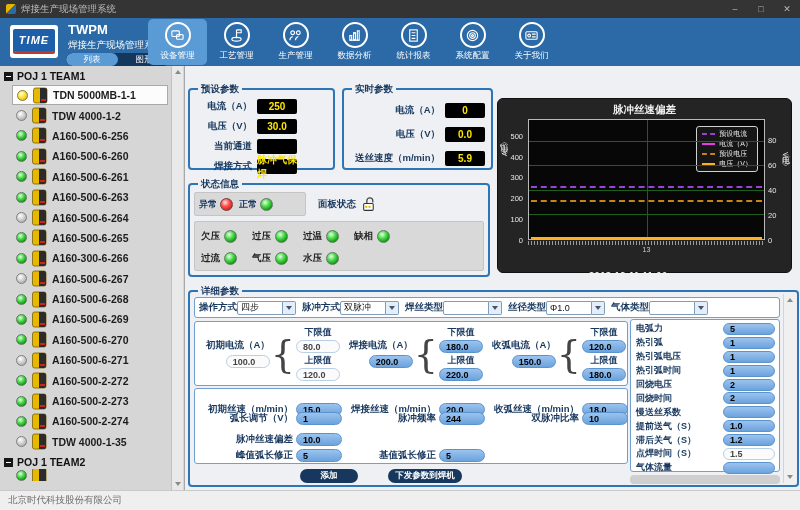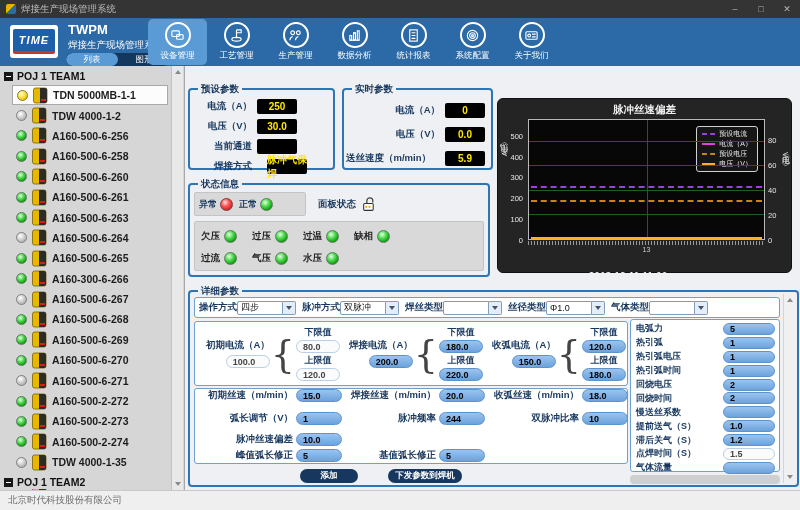--- a/index.html
+++ b/index.html
@@ -250,29 +250,20 @@
         <div class="dev-item">
           <span class="led s11 green"></span>
           <svg class="welder-ico" viewBox="0 0 15 17">
             <rect x="0.5" y="1" width="13.5" height="15" rx="2" fill="#e6b800" stroke="#7a6000" stroke-width="0.8"></rect>
             <path d="M7 1 h5 a2 2 0 0 1 2 2 v11 a2 2 0 0 1 -2 2 h-5 z" fill="#2b2b2b"></path>
             <rect x="8" y="12" width="5" height="2" fill="#cc2222"></rect>
           </svg>
           <span class="dev-label">A160-500-6-256</span>
         </div>
 
-        <div class="dev-item">
-          <span class="led s11 green"></span>
-          <svg class="welder-ico" viewBox="0 0 15 17">
-            <rect x="0.5" y="1" width="13.5" height="15" rx="2" fill="#e6b800" stroke="#7a6000" stroke-width="0.8"></rect>
-            <path d="M7 1 h5 a2 2 0 0 1 2 2 v11 a2 2 0 0 1 -2 2 h-5 z" fill="#2b2b2b"></path>
-            <rect x="8" y="12" width="5" height="2" fill="#cc2222"></rect>
-          </svg>
-          <span class="dev-label">A160-500-6-258</span>
-        </div>
 
         <div class="dev-item">
           <span class="led s11 green"></span>
           <svg class="welder-ico" viewBox="0 0 15 17">
             <rect x="0.5" y="1" width="13.5" height="15" rx="2" fill="#e6b800" stroke="#7a6000" stroke-width="0.8"></rect>
             <path d="M7 1 h5 a2 2 0 0 1 2 2 v11 a2 2 0 0 1 -2 2 h-5 z" fill="#2b2b2b"></path>
             <rect x="8" y="12" width="5" height="2" fill="#cc2222"></rect>
           </svg>
           <span class="dev-label">A160-500-6-260</span>
         </div>
@@ -448,42 +439,42 @@
           <span class="vbox" style="margin-left:5px;width:40px;">30.0</span>
         </div>
 
         <div class="prow">
           <span class="plabel" style="width:62px;">当前通道</span>
           <span class="vbox" style="margin-left:5px;width:40px;"></span>
         </div>
 
         <div class="prow">
           <span class="plabel" style="width:62px;">焊接方式</span>
-          <span class="vbox wide" style="margin-left:15px;width:40px;">脉冲气保焊</span>
+          <span class="vbox wide" style="margin-left:5px;width:40px;">脉冲气保焊</span>
         </div>
       </div>
   </div>
 
   <div class="groupbox" style="left:342px;top:88px;width:151px;height:82px;">
     <div class="gb-title">实时参数</div>
     <div style="padding:8px 6px 0 0;">
 
         <div class="prow" style="height:23px;justify-content:flex-end;">
           <span class="plabel">电流（A）</span>
           <span class="vbox" style="margin-left:5px;width:40px;">0</span>
         </div>
 
         <div class="prow" style="height:23px;justify-content:flex-end;">
           <span class="plabel">电压（V）</span>
           <span class="vbox" style="margin-left:5px;width:40px;">0.0</span>
         </div>
 
         <div class="prow" style="height:23px;justify-content:flex-end;">
           <span class="plabel">送丝速度（m/min）</span>
-          <span class="vbox" style="margin-left:14px;width:40px;">5.9</span>
+          <span class="vbox" style="margin-left:5px;width:40px;">5.9</span>
         </div>
       </div>
   </div>
 
   <div class="groupbox" style="left:188px;top:183px;width:302px;height:94px;">
     <div class="gb-title">状态信息</div>
     <div class="grayband" style="left:4px;top:7px;width:112px;height:24px;display:flex;align-items:center;padding-left:4px;">
       <span class="plabel" style="font-size:9px;">异常</span>
       <span class="led s13 red" style="margin:0 6px 0 3px;"></span>
       <span class="plabel" style="font-size:9px;">正常</span>
@@ -669,21 +660,21 @@
           <div class="cg-right">
             <span class="lim-label">下限值</span>
             <span class="pill blue">120.0</span>
             <span class="lim-label">上限值</span>
             <span class="pill blue">180.0</span>
           </div>
         </div>
       </div>
 
     <div class="inner-panel" style="left:4px;top:96px;width:434px;height:76px;">
-      <div class="param-row" style="top:0;justify-content:center;">
+      <div class="param-row" style="top:14px;justify-content:center;">
 
           <div class="pcell">
             <span class="plabel">初期丝速（m/min）</span>
             <span class="pill blue">15.0</span>
           </div>
 
           <div class="pcell">
             <span class="plabel">焊接丝速（m/min）</span>
             <span class="pill blue">20.0</span>
           </div>

